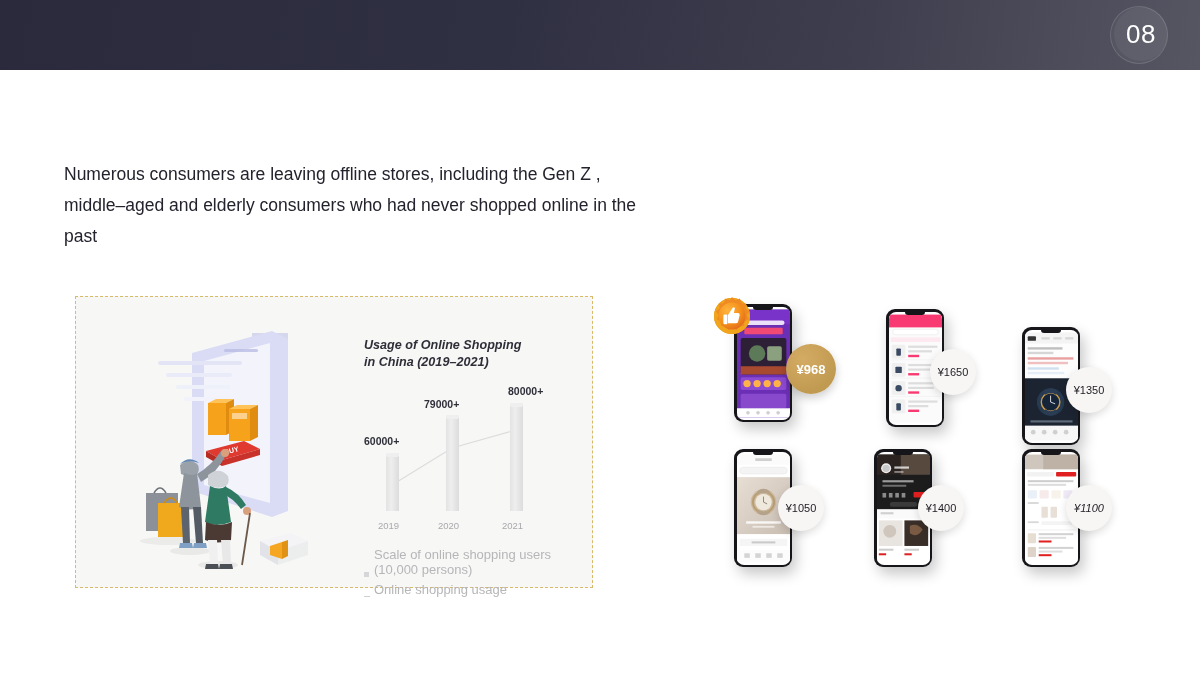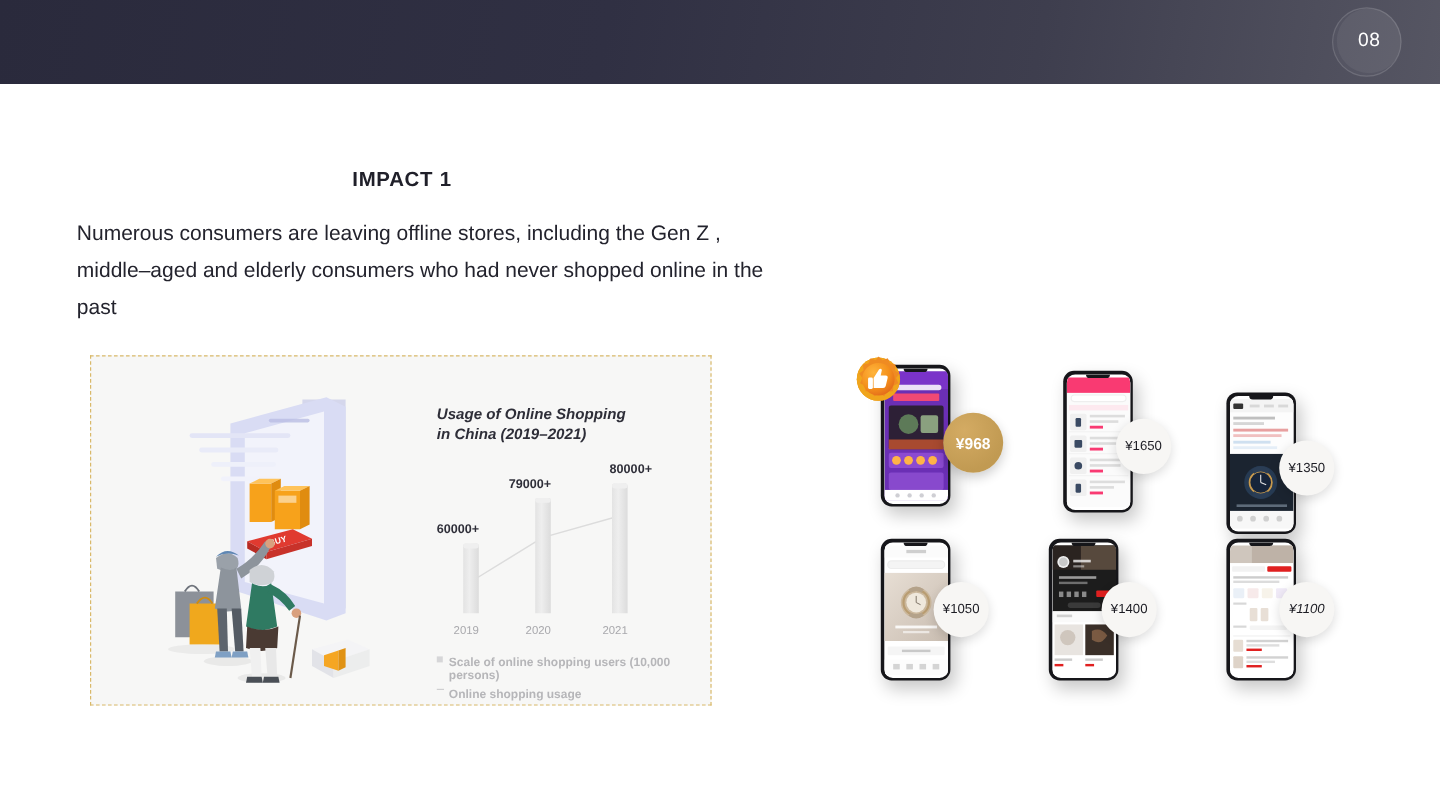--- a/index.html
+++ b/index.html
@@ -35,21 +35,21 @@
     position: absolute; left: 0; top: 0;
     width: 58px; height: 58px; border-radius: 50%;
     border: 1px solid rgba(255,255,255,.14);
     background: rgba(255,255,255,.03);
   }
   .page-badge {
     position: absolute; left: 4px; top: 1px;
     width: 54px; height: 54px; border-radius: 50%;
     background: rgba(255,255,255,.055);
     display: flex; align-items: center; justify-content: center;
-    color: #fff; font-size: 16px; letter-spacing: .5px;
+    color: #fff; font-size: 26px; letter-spacing: .5px;
   }
 
   
   .col-left  { position: absolute; left: 0px;   top: 140px; width: 680px; }
   .col-right { position: absolute; left: 700px; top: 140px; width: 470px; }
 
   .impact-label {
     font-size: 17px; font-weight: bold; color: #20202a;
     text-align: center; letter-spacing: .6px;
   }
@@ -93,22 +93,22 @@
     color: #2f2f39; white-space: nowrap;
   }
   .bar-cat {
     position: absolute; bottom: 2px; font-size: 9.5px;
     color: #a9a9ad; white-space: nowrap;
   }
   .trend { position: absolute; left: 0; top: 0; }
 
   .legend { margin-top: 14px; }
   .legend-row {
-    display: flex; align-items: flex-start;
-    font-size: 10px; color: #b6b6b9; margin-bottom: 5px; font-weight: bold;
+    display: flex; align-items: flex-end;
+    font-size: 13px; color: #b6b6b9; margin-bottom: 5px;
   }
   .legend-sw {
     width: 5px; height: 5px; background: #d6d6d8;
     margin-right: 5px; flex: none;
   }
   .legend-dash {
     width: 6px; height: 1px; background: #cfcfd1;
     margin-right: 4px; flex: none;
   }
 
@@ -157,21 +157,20 @@
 <body>
 
 <div class="header">
   <div class="page-badge-wrap">
     <div class="page-badge-ring"></div>
     <div class="page-badge">08</div>
   </div>
 </div>
 
 <div class="col-left">
-  <div class="impact-label">IMPACT 1</div>
   <div class="impact-body">Numerous consumers are leaving offline stores, including the Gen Z , middle–aged and elderly consumers who had never shopped online in the past</div>
 </div>
 
 <div class="card">
 
   <svg class="illus" viewBox="0 0 290 280">
 
     <g>
       <path d="M118 62 L196 28 L262 62 L262 192 L196 228 L118 190 Z" fill="#cdd0ef" opacity="0"></path>
 

